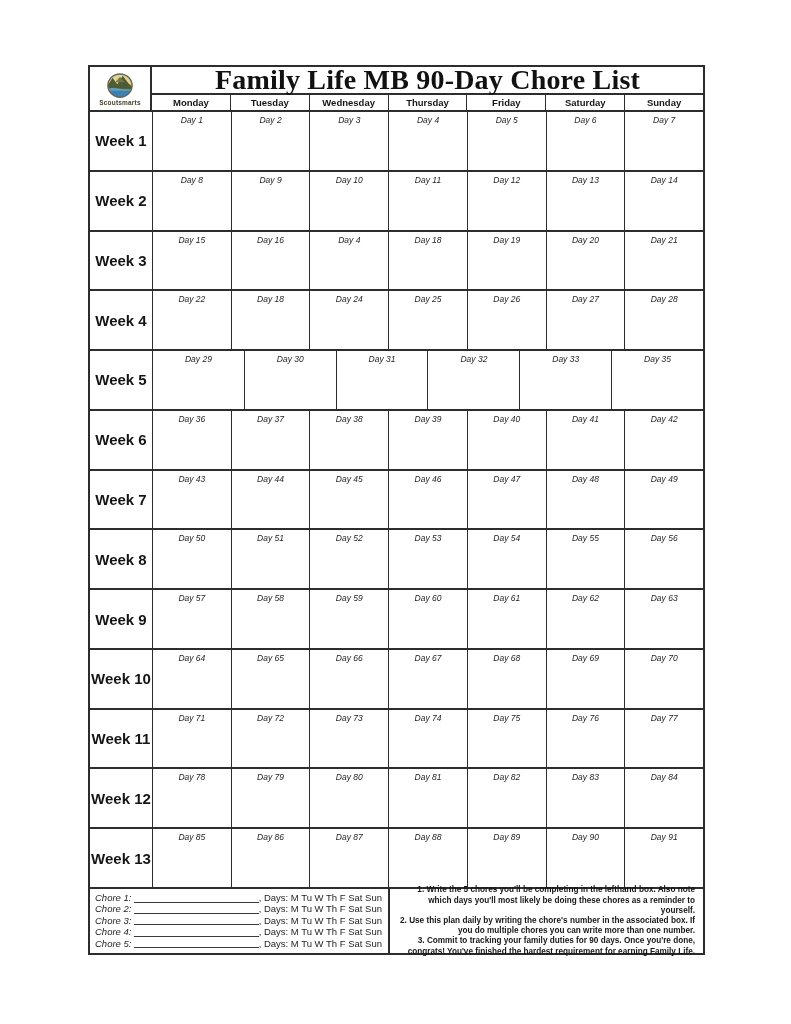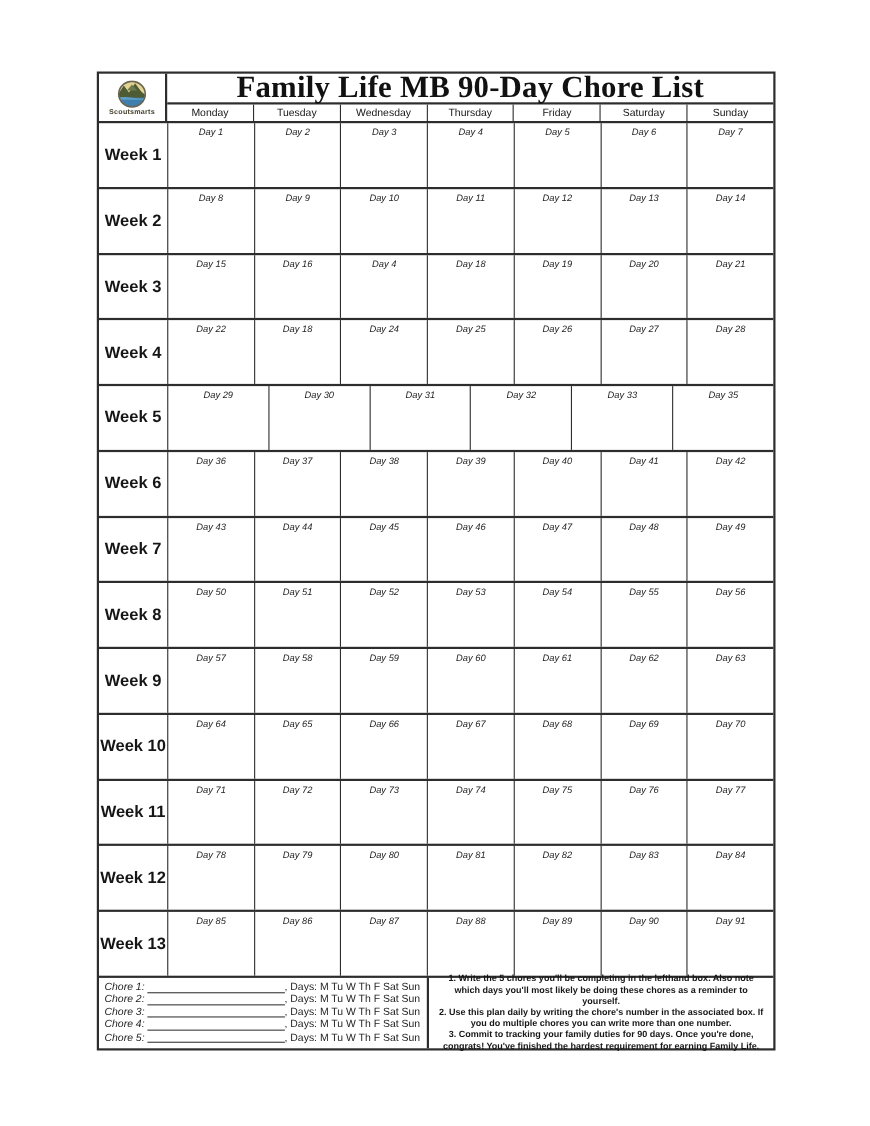--- a/index.html
+++ b/index.html
@@ -42,21 +42,21 @@
     border-bottom:2px solid var(--border);
     display:flex;align-items:center;justify-content:center;
     font-family:"Liberation Serif", serif;
     font-weight:bold;font-size:28px;letter-spacing:0.2px;
     color:#111;
   }
   .weekday-row{flex:1;display:flex;}
   .weekday-cell{
     flex:1;box-sizing:border-box;border-left:1.5px solid var(--border);
     display:flex;align-items:center;justify-content:center;
-    font-weight:normal;font-size:9.5px;color:#151515;
+    font-weight:bold;font-size:9.5px;color:#151515;
   }
   .weekday-cell:first-child{border-left:none;}
   
   .week-grid{flex:1;display:flex;flex-direction:column;min-height:0;}
   .week-row{flex:1;display:flex;border-top:2px solid var(--border);min-height:0;}
   .week-cell{
     flex:none;width:62px;box-sizing:border-box;
     display:flex;align-items:center;justify-content:center;
     font-weight:bold;font-size:15px;color:#151515;
   }
@@ -80,21 +80,21 @@
   .chore-label{flex:none;font-style:italic;}
   .chore-blank{flex:1;border-bottom:1px solid #3a3a3a;margin:0 0 1px 3px;height:8px;}
   .chore-days{flex:none;text-align:right;}
   .instructions-box{
     flex:1;box-sizing:border-box;
     padding:3px 8px;
     display:flex;flex-direction:column;justify-content:center;
     font-size:8.2px;font-weight:bold;line-height:10.2px;
     text-align:center;color:#161616;
   }
-  .instruction-item{margin:0;}
+  .instruction-item{margin:0;text-align:right;}
 </style>
 </head>
 <body>
 
 <div class="page">
   <div class="doc-table">
 
     <div class="header-row">
       <div class="logo-cell">
         <div class="logo-badge">

